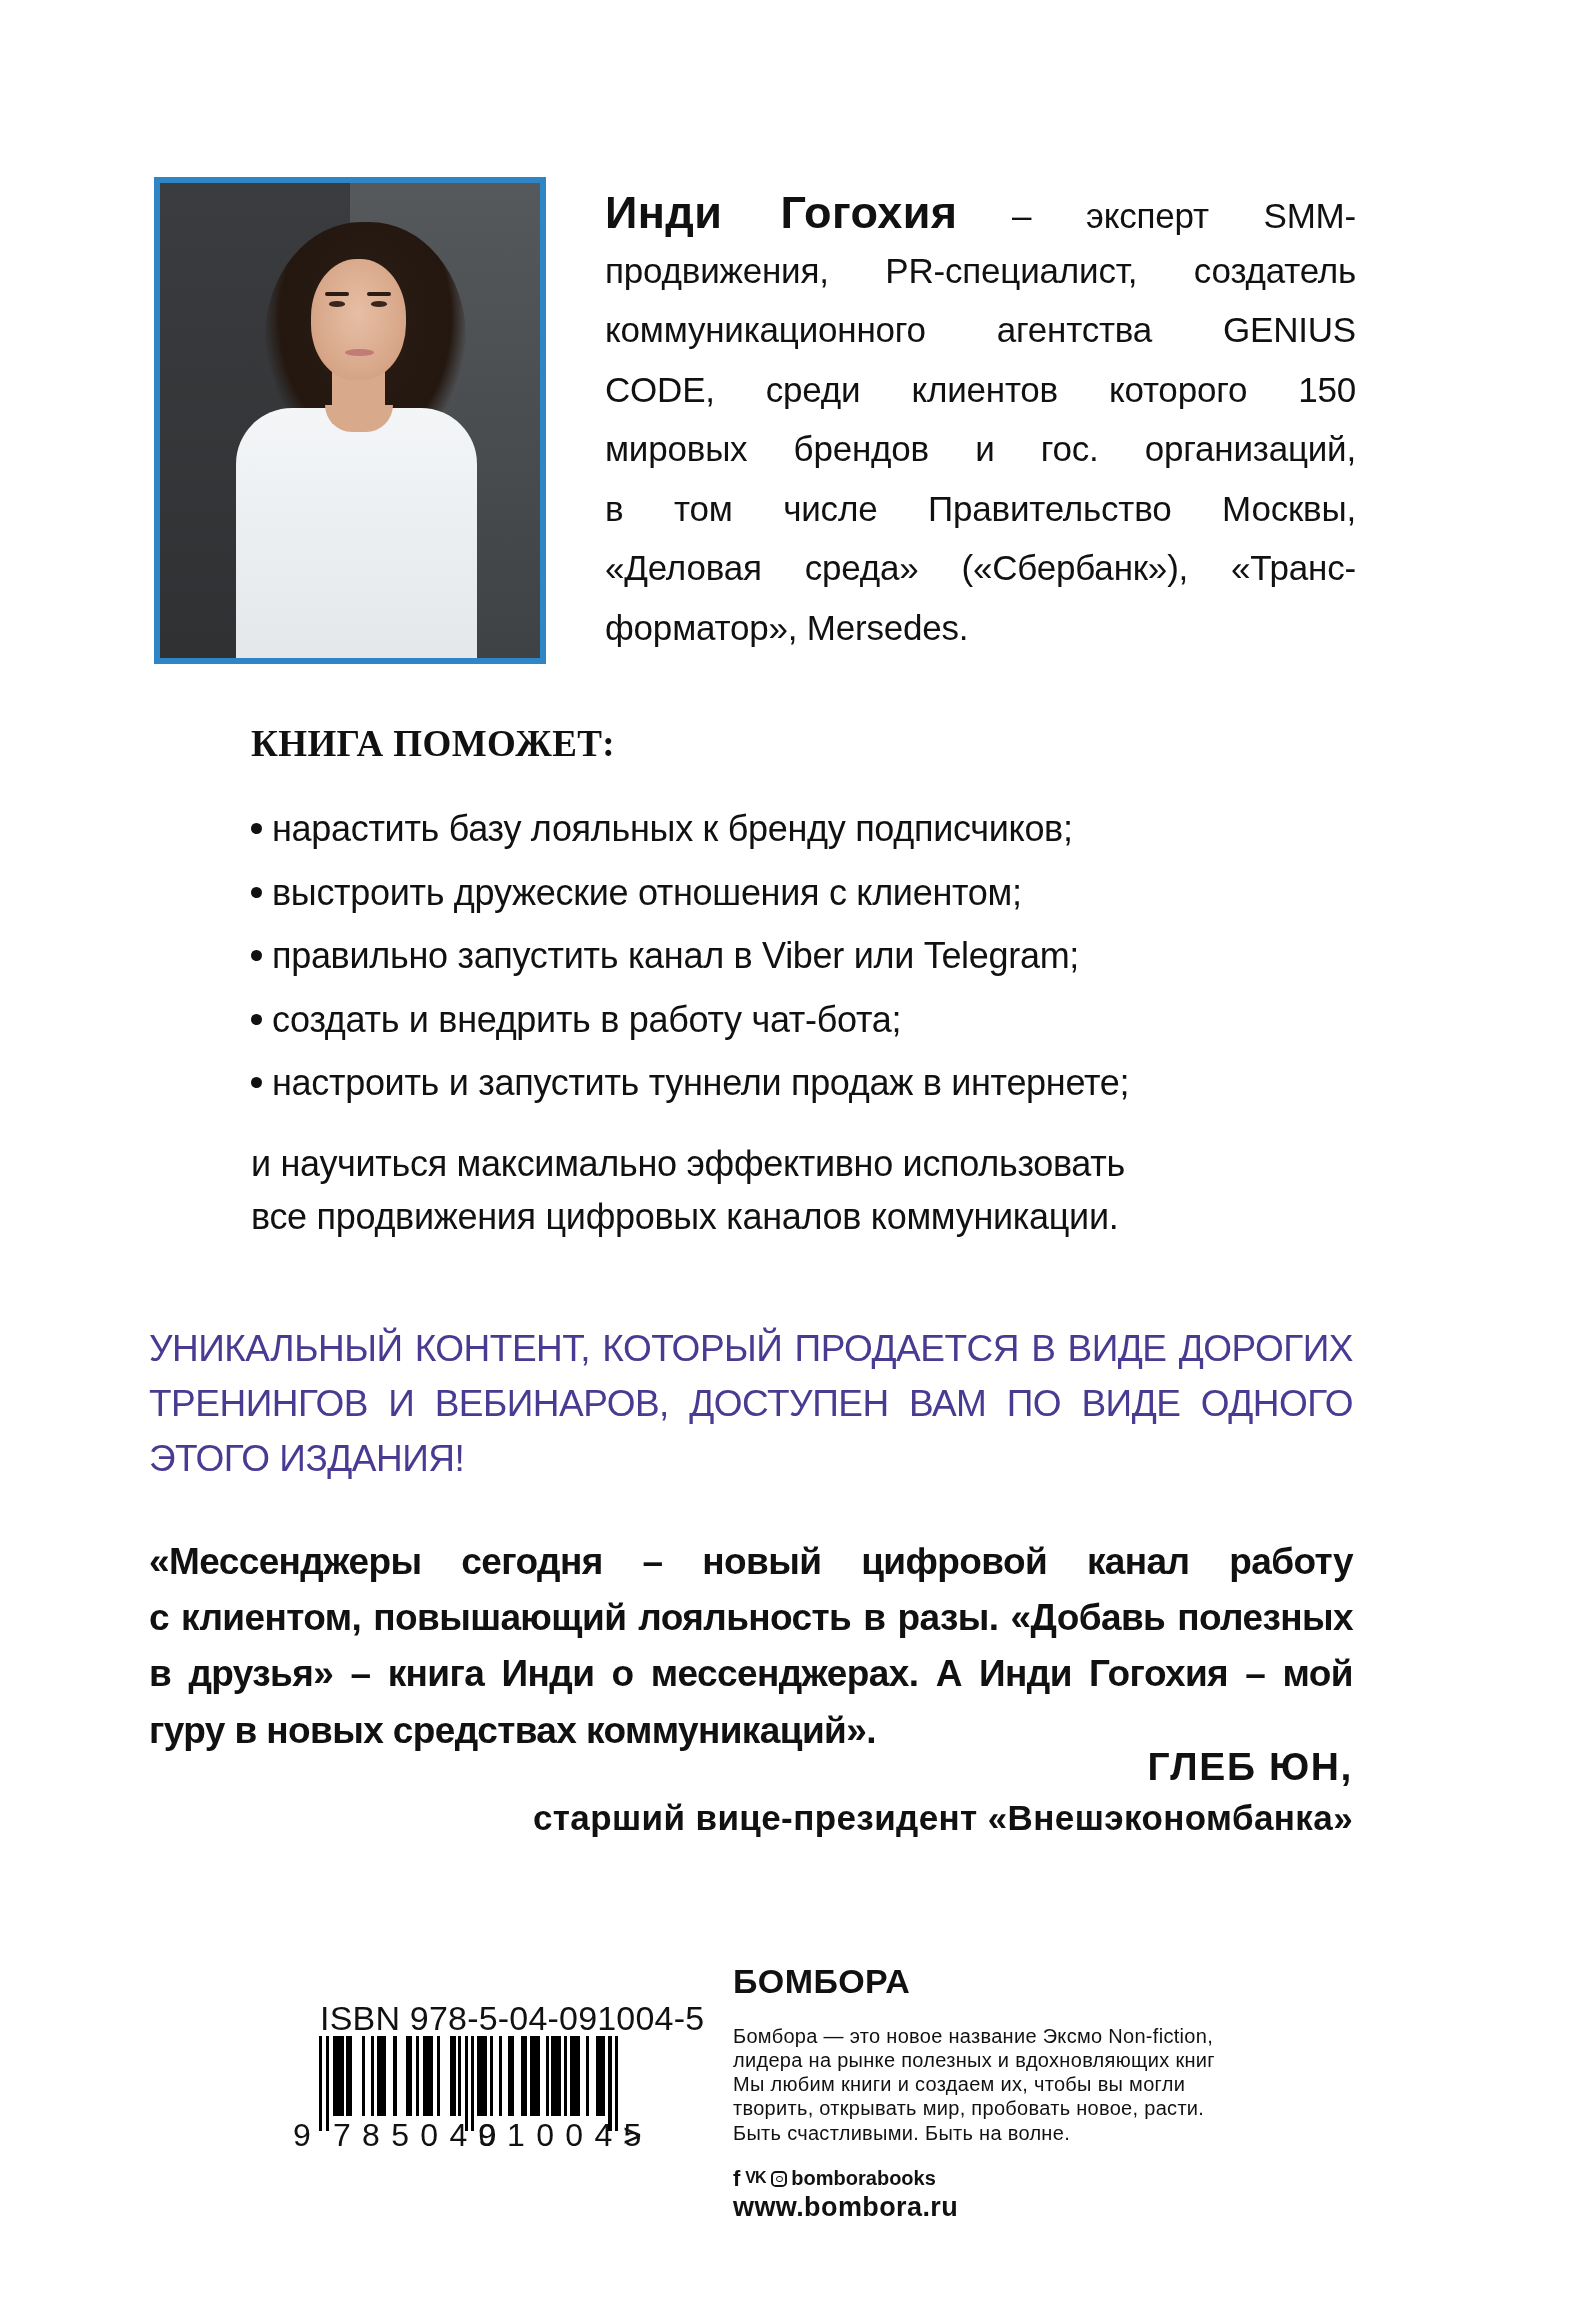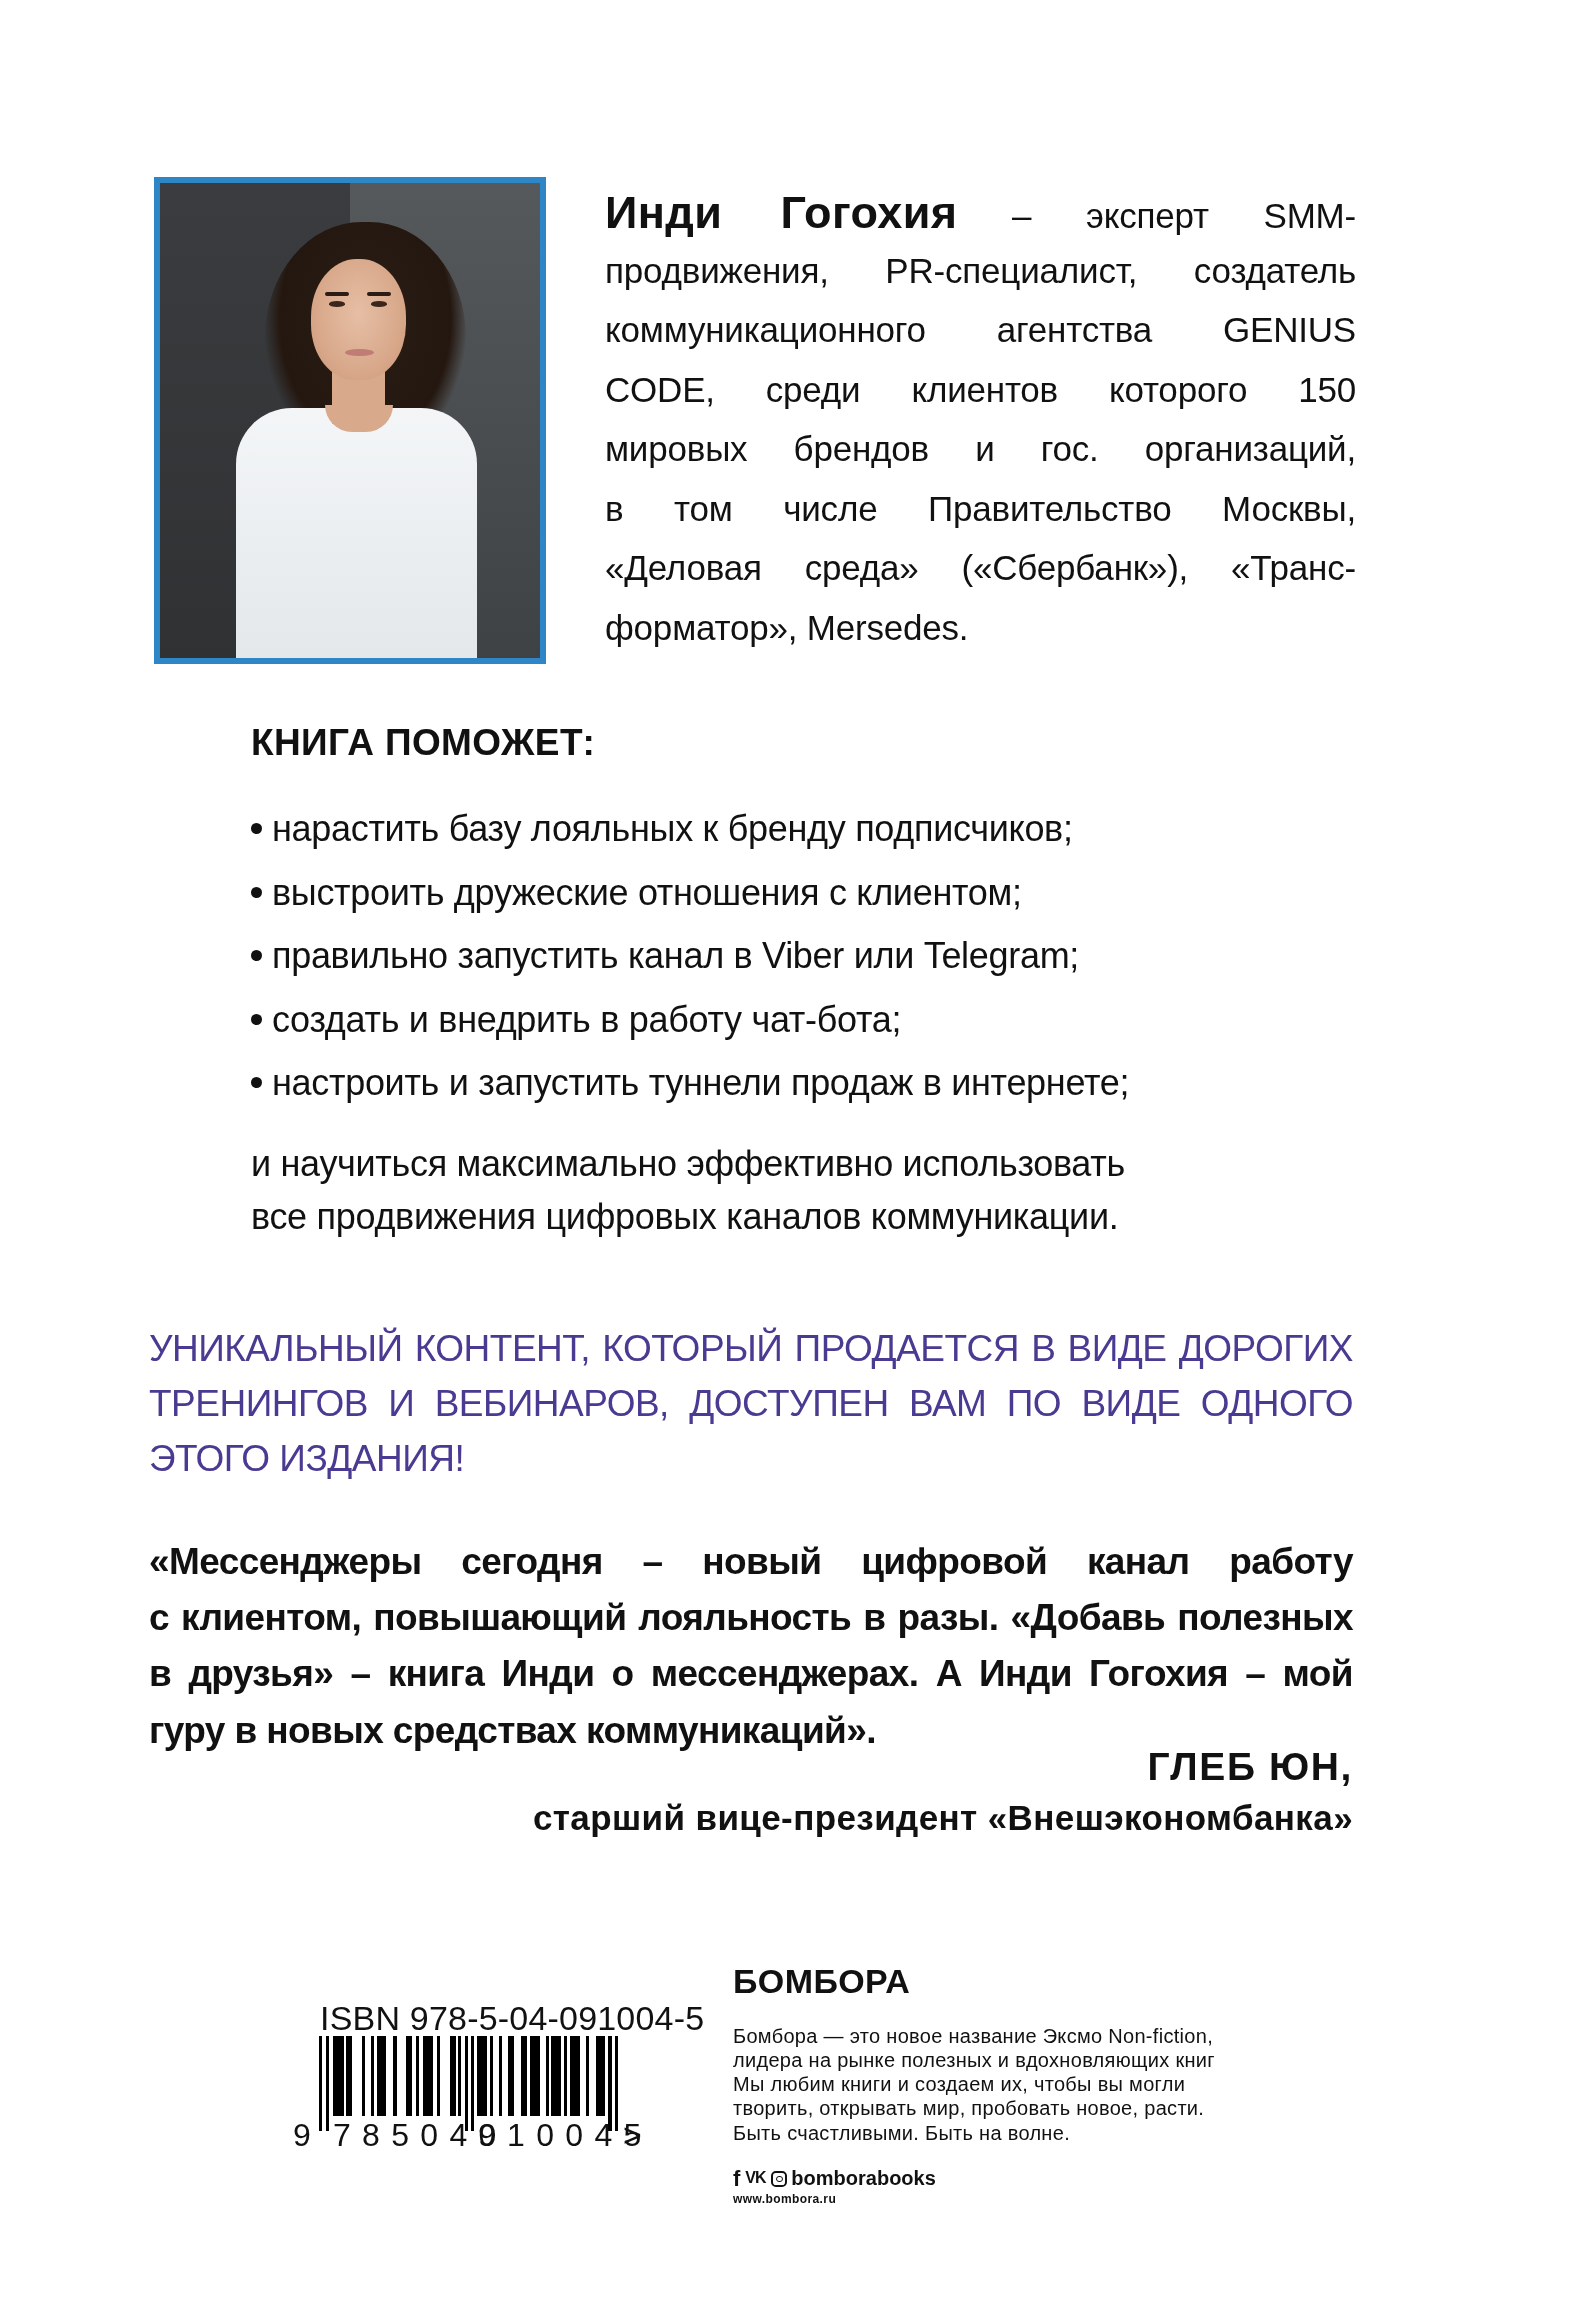--- a/index.html
+++ b/index.html
@@ -29,21 +29,21 @@
     .collar { position:absolute; left:165px; top:222px; width:68px; height:27px;
               border-radius:0 0 36px 36px; background:#d9a98b; }
 
     
     .bio-line { left:605px; width:751px; font-size:35px; line-height:40px; height:40px;
                 text-align:justify; text-align-last:justify; white-space:nowrap; letter-spacing:-0.2px; }
     .bio-line.last { text-align-last:left; }
     .author-name { font-weight:bold; font-size:45px; letter-spacing:0.4px; }
 
     
-    .helps-title { left:251px; top:722px; font-size:37px; font-weight:bold; letter-spacing:0.4px; }
+    .helps-title { left:251px; top:722px; font-size:37px; font-weight:bold; letter-spacing:0.4px;font-family:Liberation Serif, serif; }
     .bullet-item { left:251px; font-size:36px; line-height:42px; white-space:nowrap; letter-spacing:-0.3px; }
     .bullet-dot { display:inline-block; width:11.3px; height:11.3px; border-radius:50%;
                   background:#111; margin-right:9.7px; vertical-align:middle; position:relative; top:-3.2px; }
     .conclusion-line { left:251px; font-size:36px; line-height:43px; white-space:nowrap; letter-spacing:-0.3px; }
 
     
     .promo-line { left:149px; width:1204px; font-size:37px; line-height:48px; height:48px; color:#4a3a92;
                   white-space:nowrap; text-align:justify; text-align-last:justify; letter-spacing:-0.5px; }
     .promo-line.last { text-align-last:left; }
 
@@ -62,21 +62,21 @@
     .barcode .gap { height:80px; }
     .barcode-digits { top:2117px; font-size:32px; letter-spacing:11.3px; white-space:nowrap; }
 
     
     .pub-logo { left:733px; top:1962px; font-size:34px; font-weight:bold; letter-spacing:0.4px; }
     .pub-line { left:733px; font-size:20px; line-height:23px; white-space:nowrap; letter-spacing:0.3px; }
     .social-row { left:733px; top:2167px; display:flex; align-items:center; gap:4.8px; font-size:20px; font-weight:bold; }
     .social-icon { display:inline-flex; align-items:center; justify-content:center; height:19.3px; font-weight:bold; }
     .insta { width:16px; height:16px; border:2.4px solid #111; border-radius:4.8px; box-sizing:border-box; position:relative; }
     .insta::after { content:""; position:absolute; left:3.2px; top:3.2px; width:4.8px; height:4.8px; border:1.6px solid #111; border-radius:50%; }
-    .website { left:733px; top:2192px; font-size:12px; font-weight:bold; letter-spacing:0.4px; }
+    .website { left:733px; top:2192px; font-size:27px; font-weight:bold; letter-spacing:0.4px; }
   </style>
 </head>
 <body>
 
 <div class="abs photo-frame">
   <div class="photo-bg-left"></div>
   <div class="photo-bg-right"></div>
   <div class="hair"></div>
   <div class="shirt"></div>
   <div class="collar"></div>

